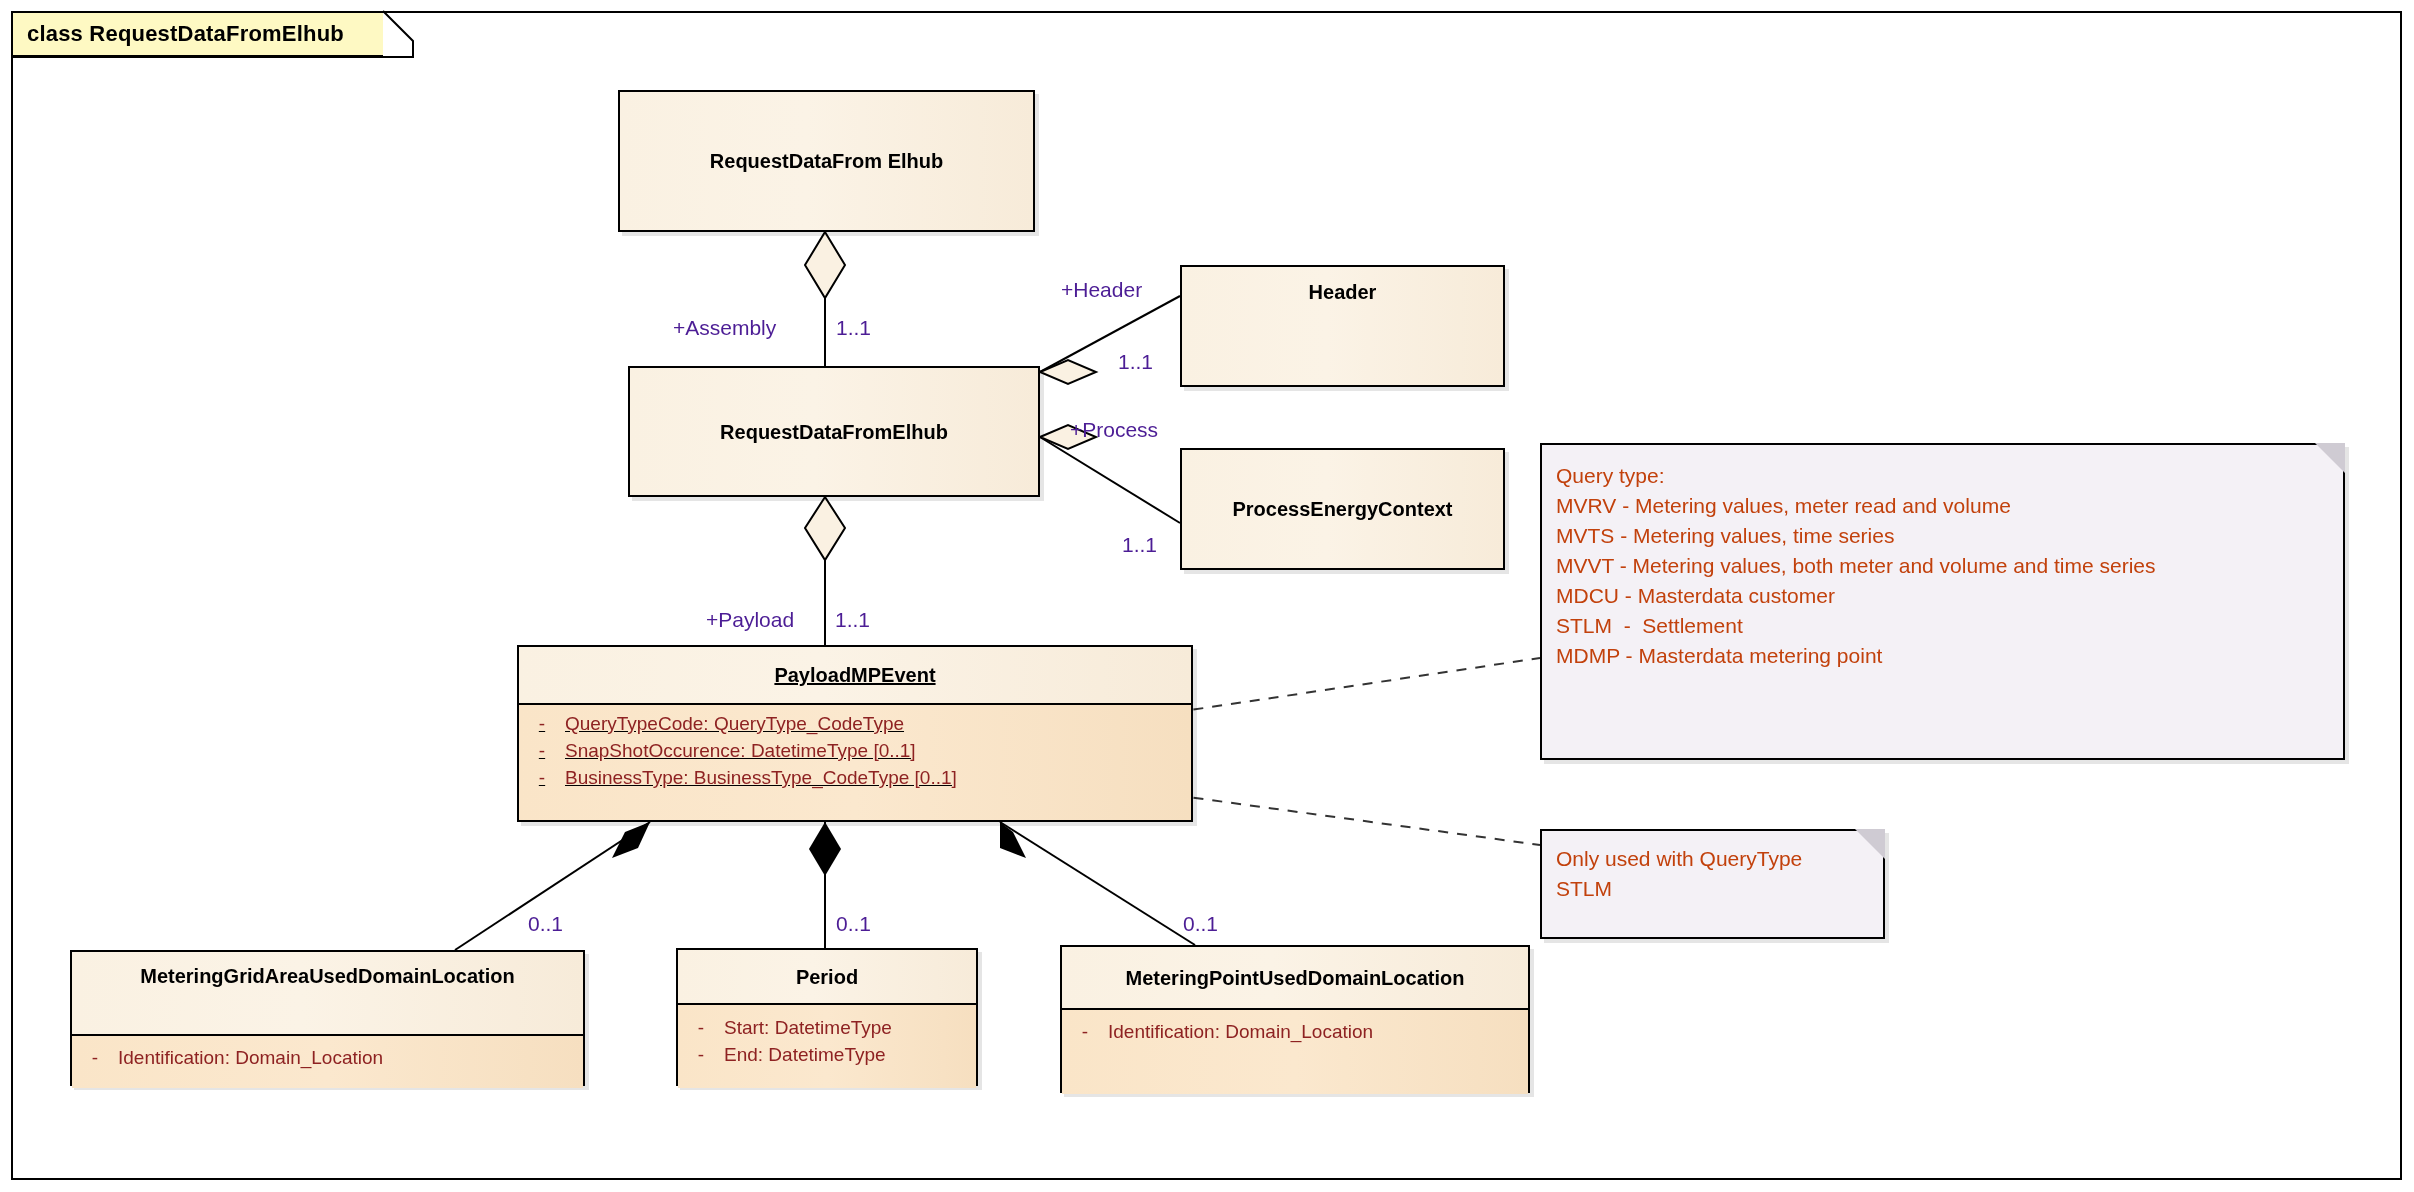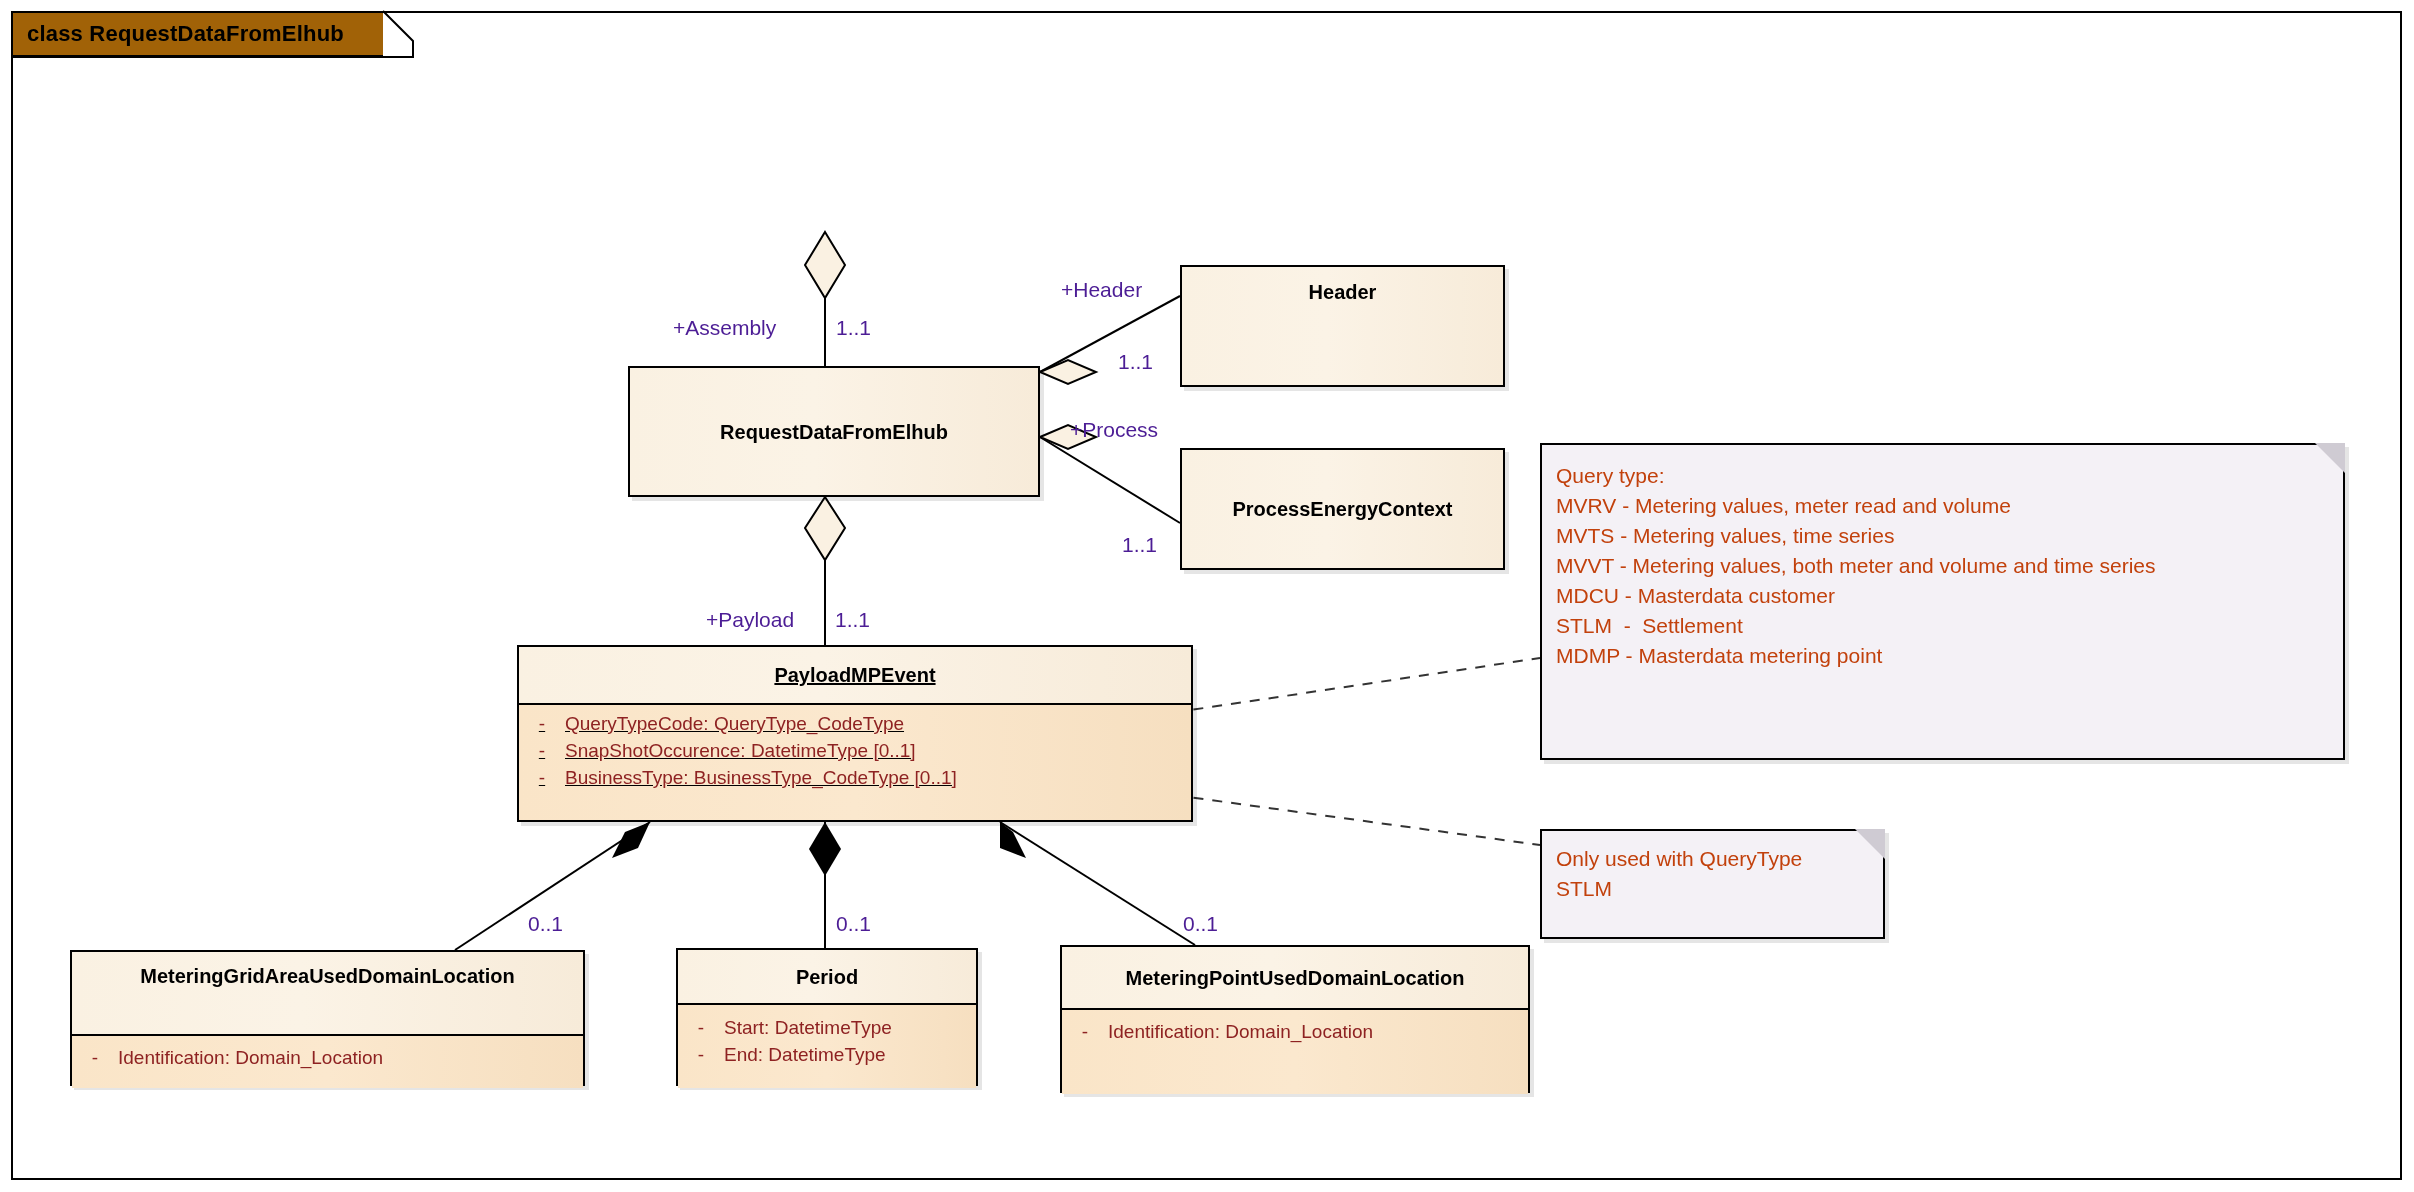--- a/index.html
+++ b/index.html
@@ -3,21 +3,21 @@
 <meta charset="utf-8">
 <style>
   html,body{margin:0;padding:0;background:#ffffff;}
   body{font-family:"Liberation Sans",sans-serif;}
   #canvas{position:relative;width:2414px;height:1192px;background:#ffffff;overflow:hidden;}
 
   
   .frame{position:absolute;left:11px;top:11px;width:2391px;height:1169px;
          border:2px solid #000;box-sizing:border-box;background:transparent;}
   .frame-tab{position:absolute;left:11px;top:11px;height:46px;
-             box-sizing:border-box;background:#a16207;
+             box-sizing:border-box;background:#fef9c3;
              border-left:2px solid #000;border-top:2px solid #000;
              border-bottom:2px solid #000;}
   .frame-tab-inner{display:flex;align-items:center;height:100%;padding:0 14px 0 14px;}
   .frame-tab-label{font-size:22px;font-weight:bold;color:#000;white-space:nowrap;
                    letter-spacing:.2px;}
 
   
   .cls{position:absolute;box-sizing:border-box;border:2px solid #000;
        background:linear-gradient(to right,#FAF1E2 0%,#FBF3E6 45%,#F7EBD9 100%);
        box-shadow:4px 4px 0 0 rgba(0,0,0,.10);}
@@ -80,20 +80,23 @@
     <polyline points="383,11 413,41 413,57 11,57" fill="none" stroke="#000" stroke-width="2"></polyline>
   </svg>
 
   <div class="frame"></div>
   <div class="frame-tab" style="width:372px;">
     <div class="frame-tab-inner">
       <span class="frame-tab-label">class RequestDataFromElhub</span>
     </div>
   </div>
 
+  <div class="cls" style="left:618px;top:90px;width:417px;height:142px;">
+    <div class="cls-title" style="height:100%;">RequestDataFrom Elhub</div>
+  </div>
 
   <div class="cls" style="left:1180px;top:265px;width:325px;height:122px;">
     <div class="cls-title" style="height:62px;align-items:flex-start;padding-top:14px;">Header</div>
   </div>
 
   <div class="cls" style="left:628px;top:366px;width:412px;height:131px;">
     <div class="cls-title" style="height:100%;">RequestDataFromElhub</div>
   </div>
 
   <div class="cls" style="left:1180px;top:448px;width:325px;height:122px;">

